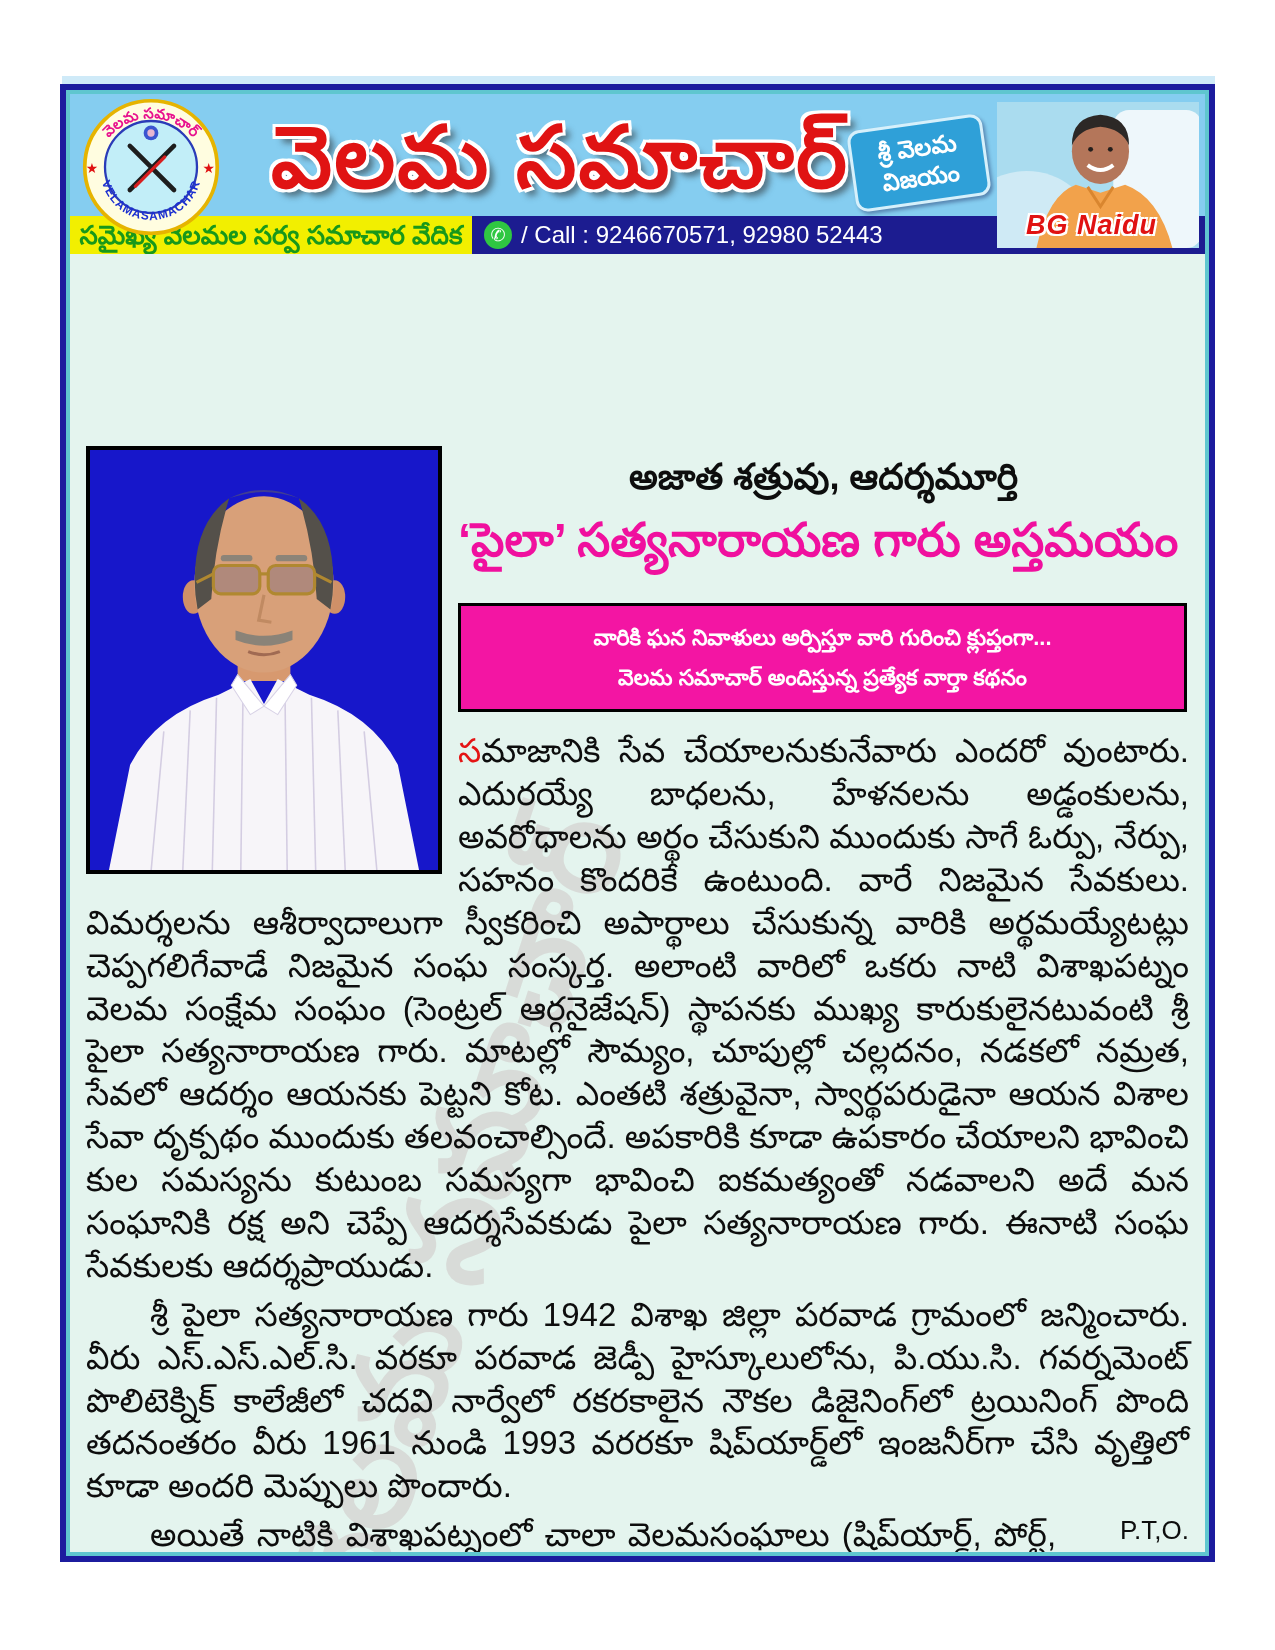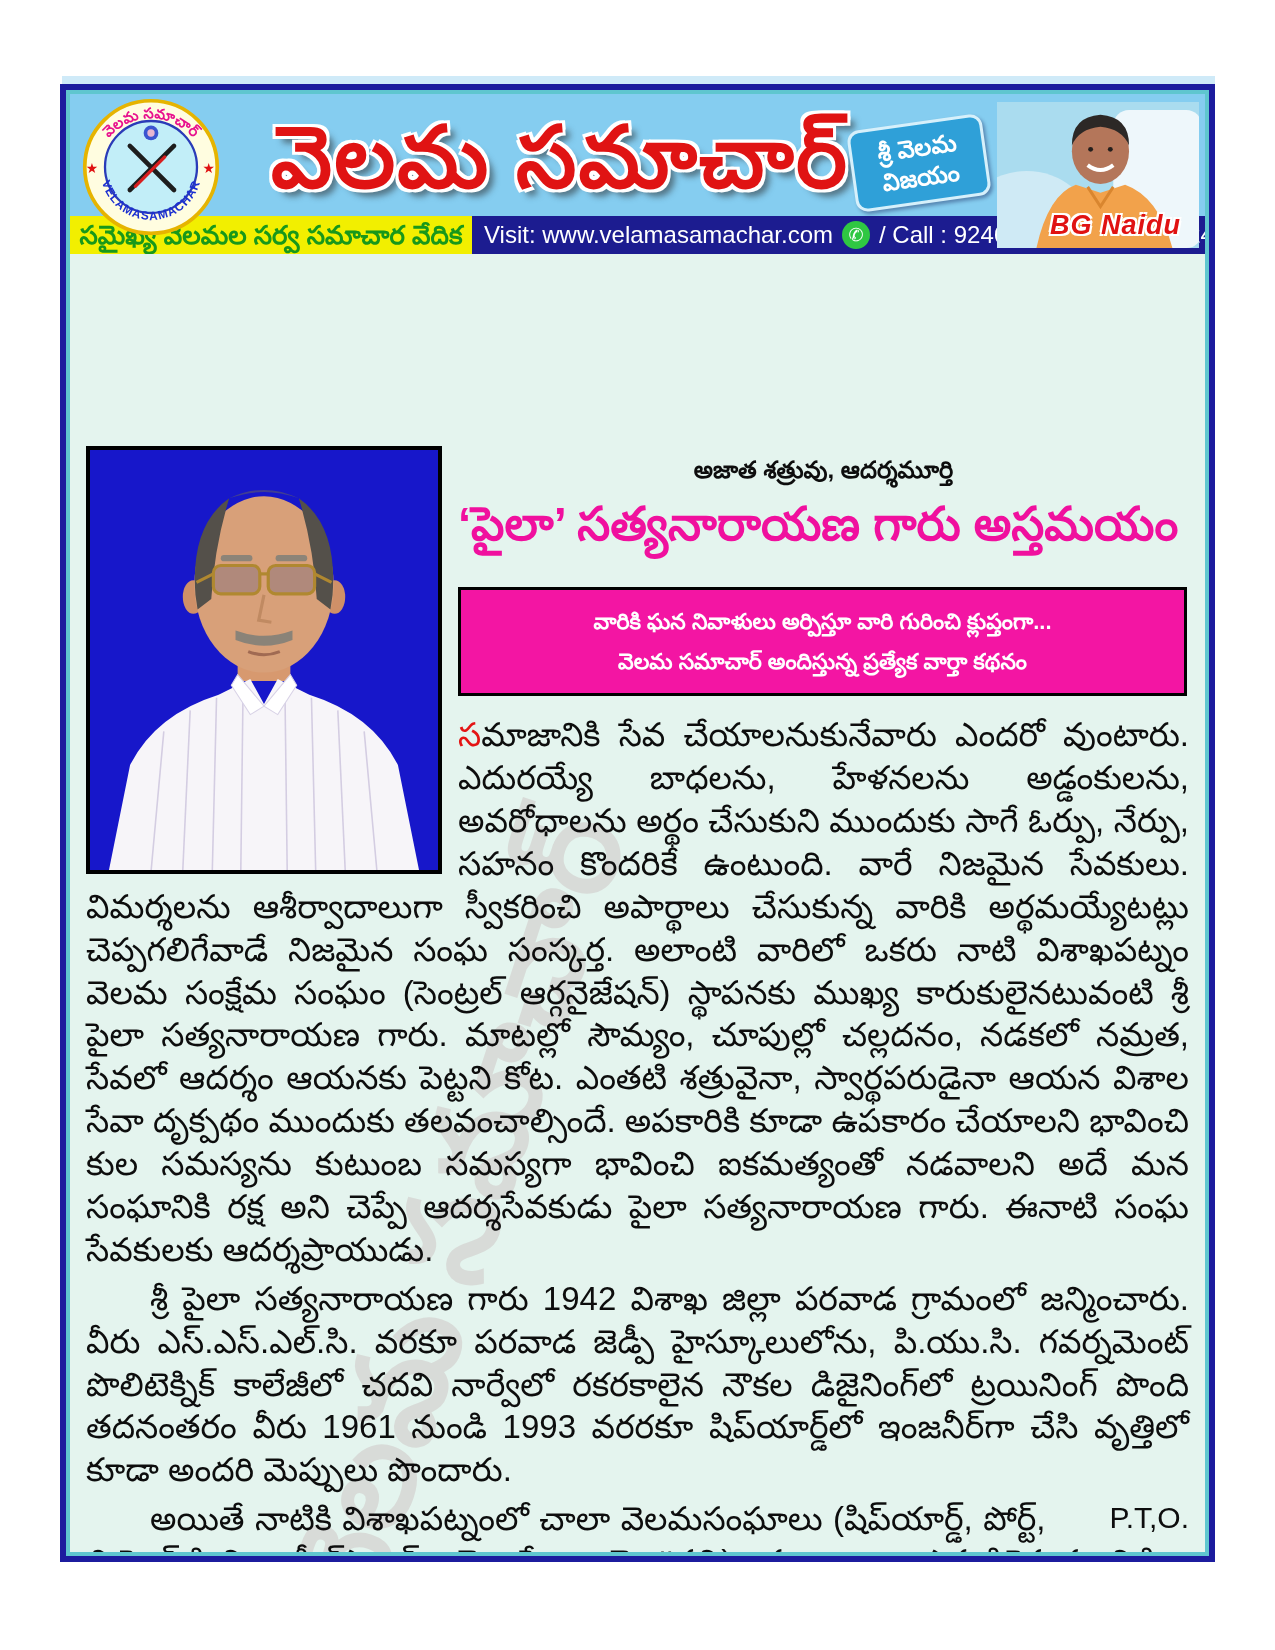--- a/index.html
+++ b/index.html
@@ -18,50 +18,50 @@
   .mast-title{position:absolute;left:160px;top:0;width:660px;height:122px;line-height:126px;
       text-align:center;font-size:86px;font-weight:bold;color:#e01313;letter-spacing:2px;
       white-space:nowrap;overflow:hidden;
       text-shadow:3px 3px 0 #fff,-3px -3px 0 #fff,3px -3px 0 #fff,-3px 3px 0 #fff,7px 7px 6px rgba(40,40,40,.55);}
   .bubble{position:absolute;right:218px;top:28px;width:118px;z-index:5;background:#2fa0d8;
       border:3px solid #d6f0fb;border-radius:12px;padding:8px 6px;transform:rotate(-8deg);
       color:#fff;font-weight:bold;font-size:24px;line-height:1.25;text-align:center;
       box-shadow:2px 3px 4px rgba(0,0,60,.35);}
   .owner-photo{position:absolute;right:6px;top:8px;width:202px;height:146px;z-index:3;overflow:hidden;}
   .owner-photo svg{width:100%;height:100%;display:block;}
-  .owner-name{position:absolute;right:24px;top:116px;z-index:6;font-size:27px;font-weight:bold;
+  .owner-name{position:absolute;right:48px;top:116px;z-index:6;font-size:27px;font-weight:bold;
       font-style:italic;color:#e01212;letter-spacing:1px;
       text-shadow:2px 2px 0 #fff,-2px -2px 0 #fff,2px -2px 0 #fff,-2px 2px 0 #fff;}
   .subbar{display:flex;height:38px;}
   .slogan{width:402px;background:#f2ef00;color:#18981a;font-weight:bold;font-size:26px;
       line-height:38px;text-align:center;white-space:nowrap;overflow:hidden;}
   .visitbar{flex:1;background:#1c1c90;color:#ffffff;font-size:24px;line-height:38px;
       display:flex;align-items:center;gap:9px;padding:0 215px 0 12px;white-space:nowrap;overflow:hidden;}
   .wa-icon{display:inline-block;width:28px;height:28px;border-radius:50%;background:#2fc742;
       color:#fff;text-align:center;line-height:28px;font-size:18px;flex:0 0 auto;}
 
   
   .content{position:relative;height:1296px;padding:6px 16px 0 16px;box-sizing:border-box;background:#e4f4ee;}
   .watermark{position:absolute;left:170px;top:1330px;z-index:0;font-size:128px;font-weight:bold;
       color:#cabfbf;opacity:.45;transform:rotate(-72deg);transform-origin:0 0;white-space:nowrap;
       pointer-events:none;}
   .content > *{position:relative;z-index:1;}
   .portrait{float:left;width:348px;height:420px;margin:6px 16px 10px 0;border:4px solid #000;
       background:#1717ca;padding:0;}
   .portrait svg{width:100%;height:100%;display:block;}
-  .kicker{margin:16px 0 4px 0;font-size:24px;font-weight:bold;color:#0d0d0d;text-align:center;}
+  .kicker{margin:16px 0 4px 0;font-size:36px;font-weight:bold;color:#0d0d0d;text-align:center;}
   .headline{margin:6px 0 24px 0;font-size:47px;font-weight:bold;color:#f0109e;
       white-space:nowrap;overflow:hidden;}
   .highlight-box{overflow:hidden;border:3px solid #000;background:#f315a3;color:#ffffff;
       font-weight:bold;font-size:22px;line-height:1.8;text-align:center;padding:12px 4px;
       margin:0 2px 18px 0;}
   .body-text{margin:0 0 6px 0;font-size:33px;line-height:1.30;text-align:justify;color:#0d0d0d;}
   .body-text.indent{text-indent:64px;}
   .lead-cap{color:#e41414;}
-  .pto{float:right;font-size:30px;color:#0d0d0d;}
+  .pto{float:right;font-size:26px;color:#0d0d0d;}
 </style>
 </head>
 <body>
 
 <div class="page">
   <div class="top-strip"></div>
 
   <div class="frame">
     <div class="inner">
 
@@ -109,21 +109,20 @@
               <circle cx="95" cy="48" r="2.5" fill="#241f1d"></circle>
               <circle cx="115" cy="48" r="2.5" fill="#241f1d"></circle>
             </svg>
           </div>
           <div class="owner-name">BG Naidu</div>
         </div>
 
         <div class="subbar">
           <div class="slogan">సమైఖ్య వెలమల సర్వ సమాచార వేదిక</div>
           <div class="visitbar">
-            <span>Visit: www.velamasamachar.com</span>
             <span class="wa-icon">✆</span>
             <span>/ Call : 9246670571, 92980 52443</span>
           </div>
         </div>
       </header>
 
       <main class="content">
         <div class="watermark">వెలమ సమాచార్</div>
 
         <figure class="portrait">

